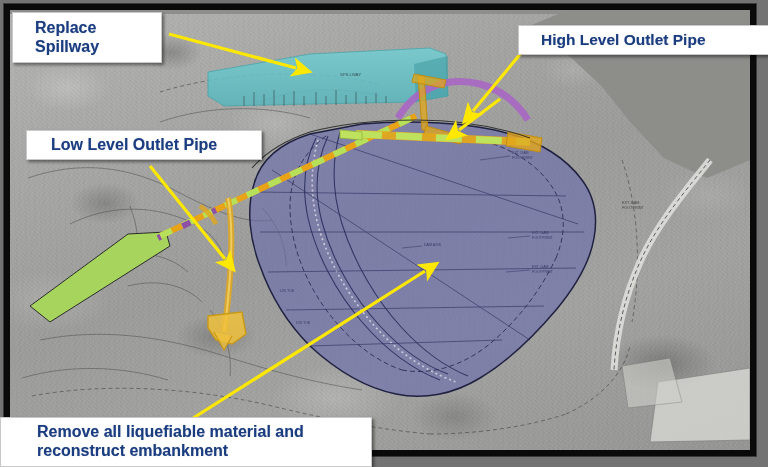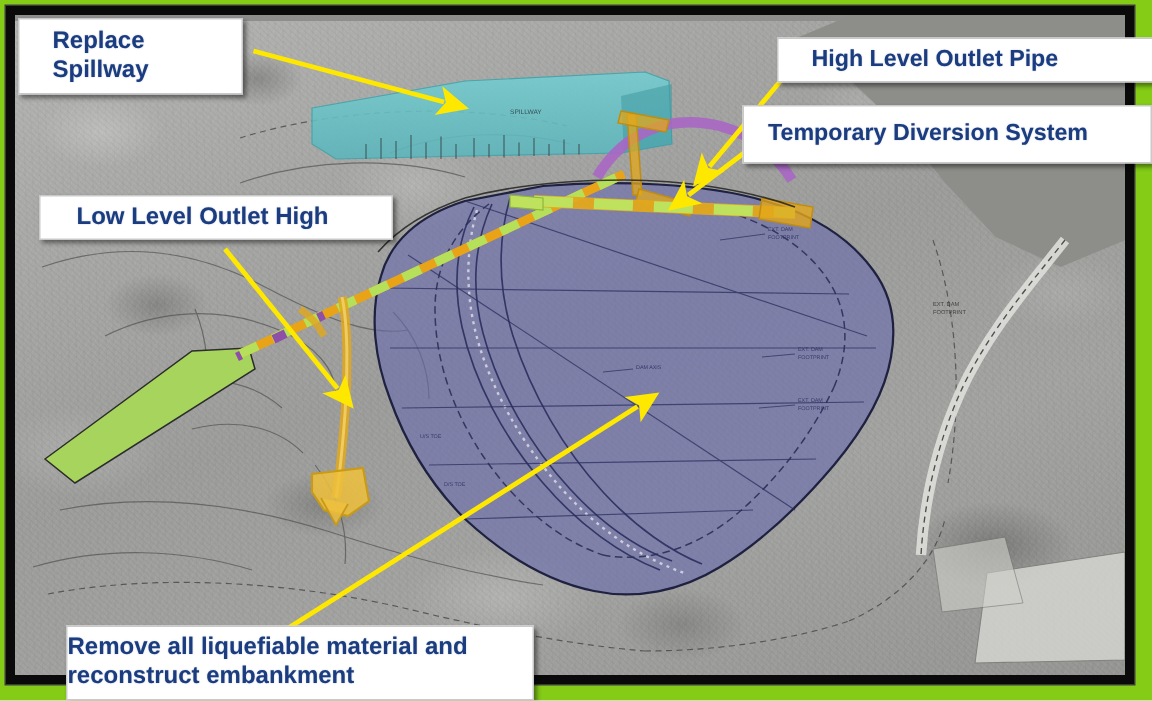--- a/index.html
+++ b/index.html
@@ -1,18 +1,18 @@
 <!DOCTYPE html>
 <html><head>
 <meta charset="utf-8">
 <style>
   html,body{margin:0;padding:0;background:#ffffff;}
   body{width:768px;height:467px;overflow:hidden;font-family:"Liberation Sans",sans-serif;}
 
-  #stage{position:relative;width:768px;height:467px;background:#84cc16;overflow:hidden;}
+  #stage{position:relative;width:768px;height:467px;background:#737373;overflow:hidden;}
 
   
   #frame{
     position:absolute;left:4px;top:4px;width:752px;height:452px;
     border:6px solid #0a0a0a;
     box-sizing:border-box;
     box-shadow:0 0 0 1px #3a3a3a;
     background:#9a9a9a;
     overflow:hidden;
   }
@@ -68,21 +68,21 @@
   .callout .txt{
     display:block;
     line-height:1.18;
     white-space:pre-line;
     text-shadow:0 0 1px rgba(27,61,128,.35);
   }
   #co-spillway{left:12px;  top:12px;  width:150px; height:51px; padding-left:22px; font-size:16px;}
   #co-lowlevel{left:26px;  top:130px; width:236px;height:30px; padding-left:24px; font-size:16px;}
   #co-highlevel{left:518px;top:25px;  width:280px;height:30px; padding-left:22px; font-size:15.5px;}
   #co-tempdiv{left:495px; top:70px;  width:273px;height:39px; padding-left:16px; font-size:15.5px;}
-  #co-embank{left:0px;    top:417px; width:312px;height:50px; font-size:16px;margin-left:44px;}
+  #co-embank{left:0px;    top:417px; width:372px;height:50px; padding-left:36px; font-size:16px;}
 
   
   .topstrip{position:absolute;left:0;top:0;width:100%;height:4px;background:#8e8e8c;}
 </style>
 </head>
 <body>
 
 <div id="stage">
 
   <div id="frame">
@@ -264,29 +264,26 @@
 
     </div>
   </div>
 
   <div class="callout" id="co-spillway">
     <span class="txt">Replace
 Spillway</span>
   </div>
 
   <div class="callout" id="co-lowlevel">
-    <span class="txt">Low Level Outlet High</span>
+    <span class="txt">Low Level Outlet Pipe</span>
   </div>
 
   <div class="callout" id="co-highlevel">
     <span class="txt">High Level Outlet Pipe</span>
   </div>
 
-  <div class="callout" id="co-tempdiv">
-    <span class="txt">Temporary Diversion System</span>
-  </div>
 
   <div class="callout" id="co-embank">
     <span class="txt">Remove all liquefiable material and
 reconstruct embankment</span>
   </div>
 
 </div>
 
 </body></html>

